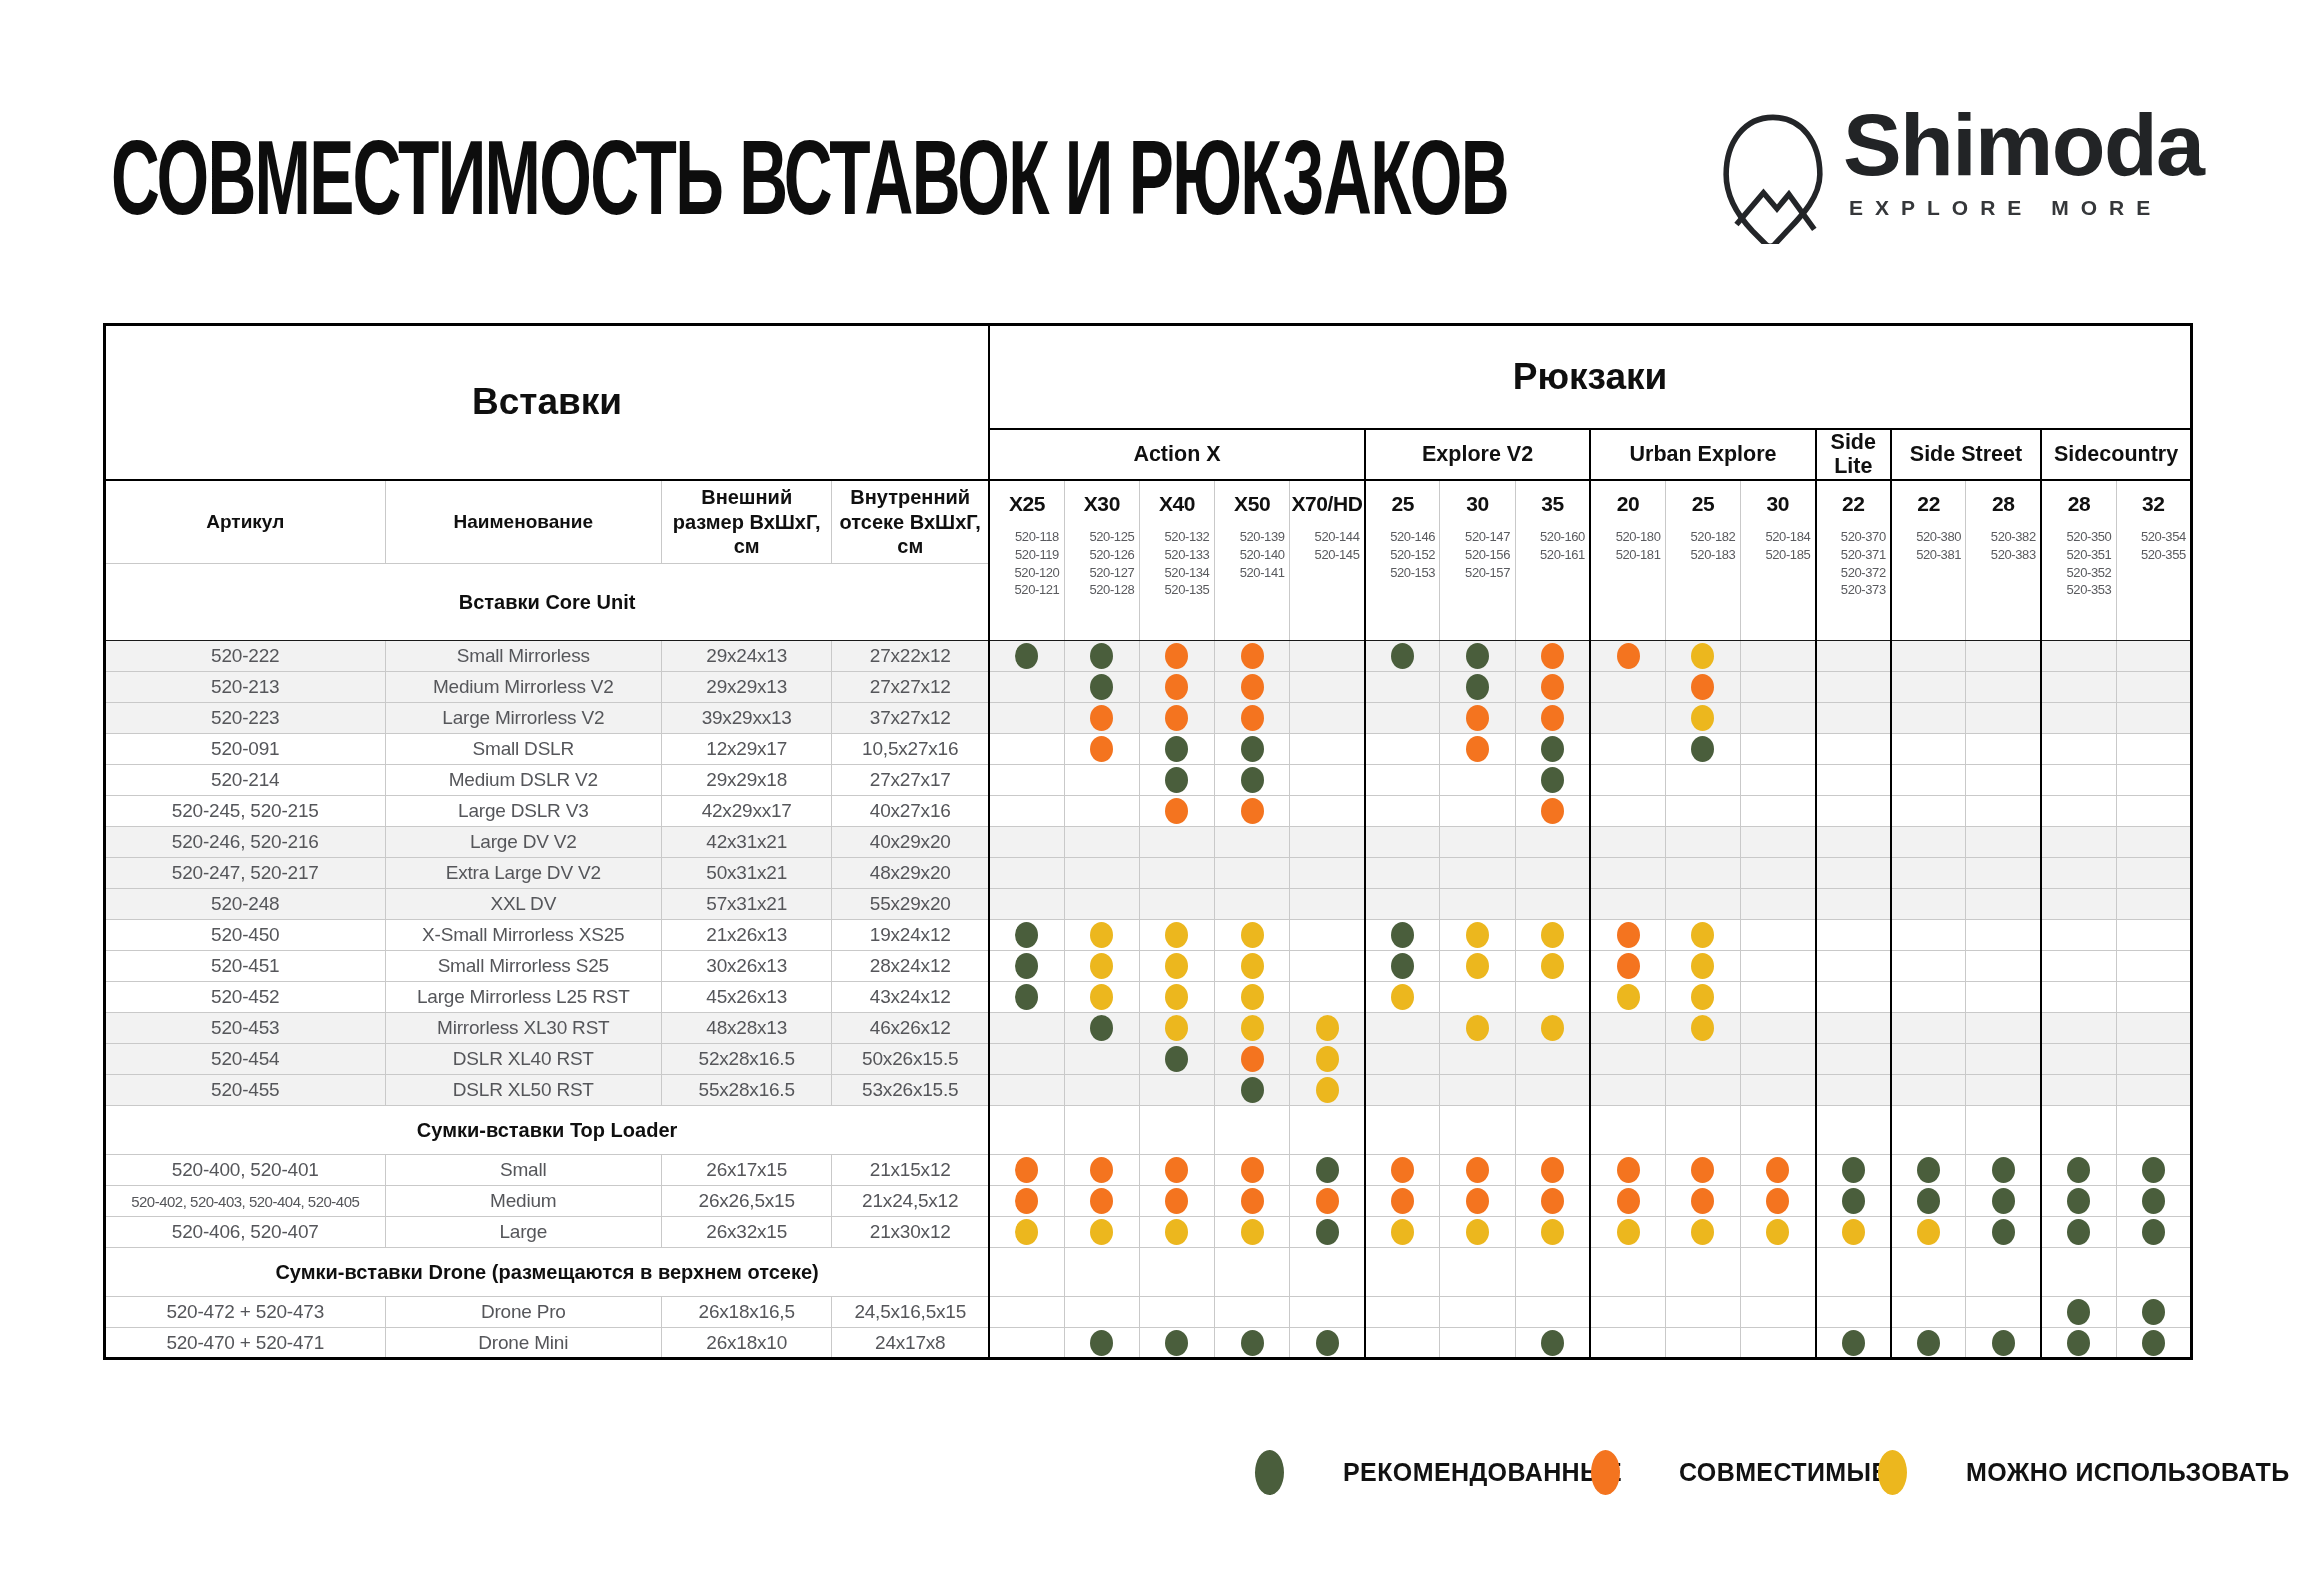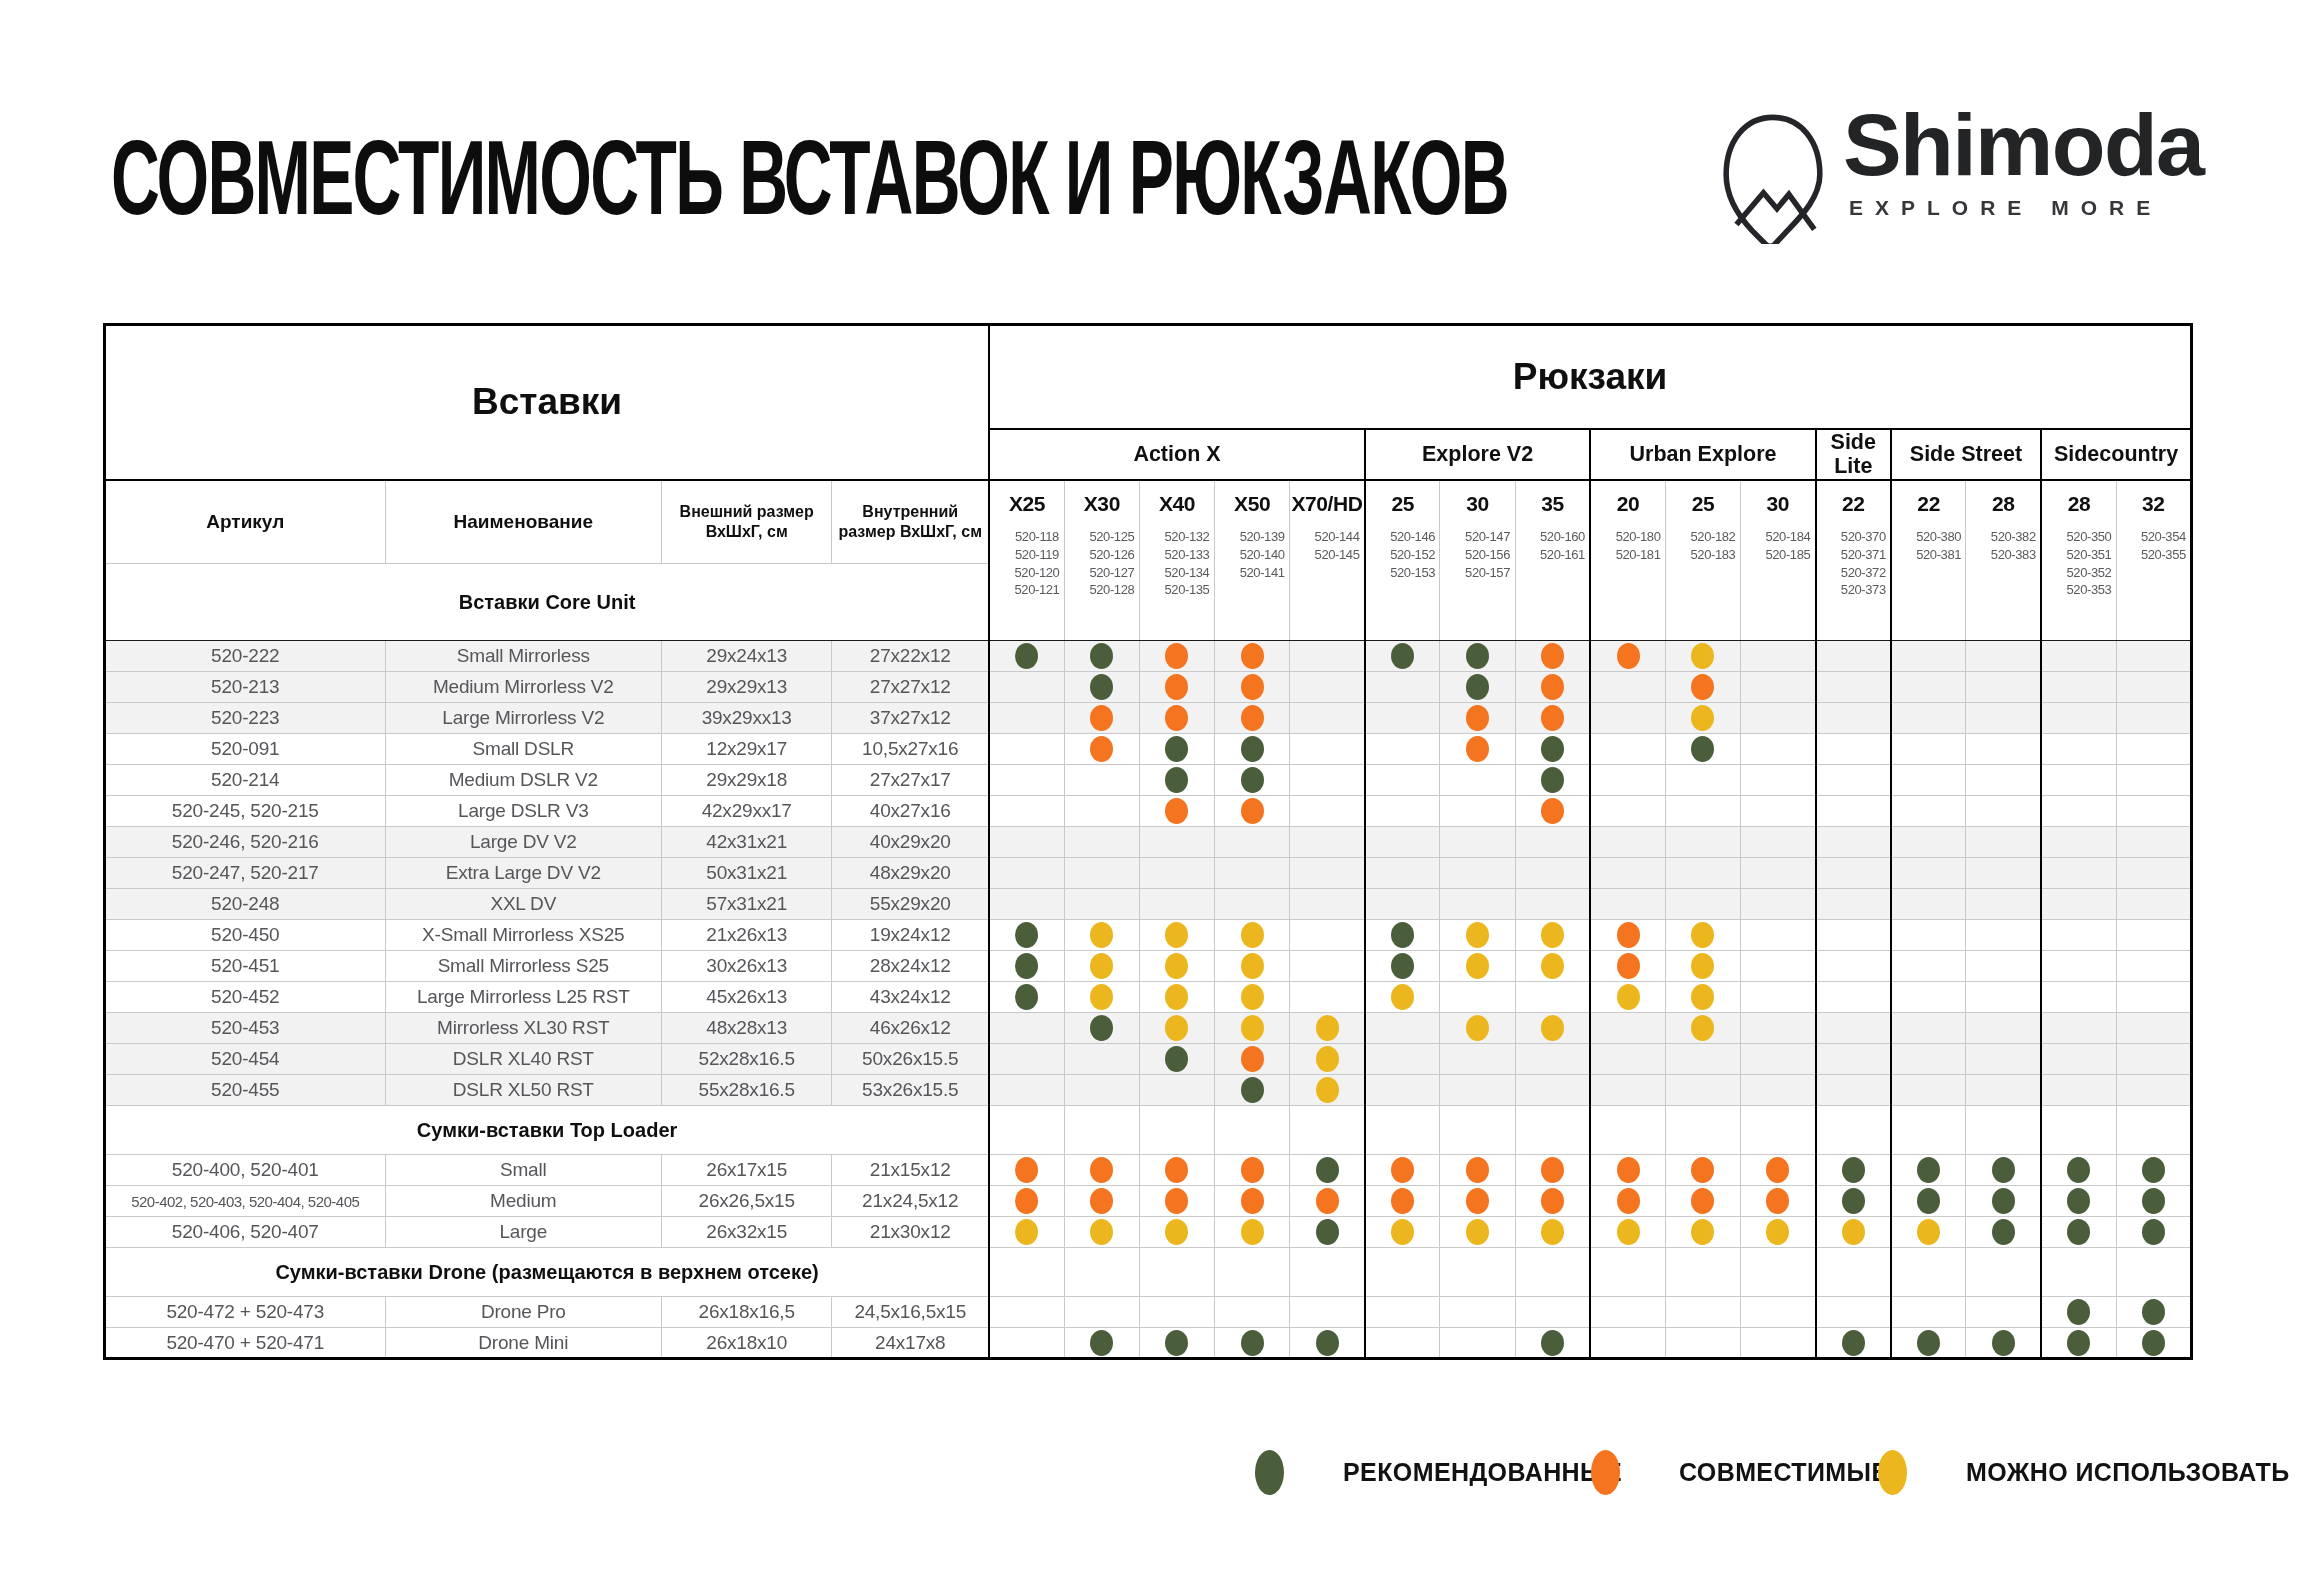--- a/index.html
+++ b/index.html
@@ -26,21 +26,21 @@
   td { border:0.8px solid #c9c9c9; text-align:center; vertical-align:middle; padding:0;
        overflow:hidden; }
   .bThickL { border-left:2.4px solid #000 !important; }
   .bThickB { border-bottom:2.4px solid #000 !important; }
   .bDarkB  { border-bottom:1.6px solid #1a1a1a !important; }
   .bDarkT  { border-top:1.6px solid #1a1a1a !important; }
 
   .h-main { font-size:37px; font-weight:bold; color:#0f0f0f; }
   .h-group { font-size:21.5px; font-weight:bold; color:#101010; line-height:1.12; padding:0 3.2px; }
   .h-col { font-size:19px; font-weight:bold; color:#101010; line-height:1.22; padding:0 6.4px; }
-  .h-col-size { font-size:16px; padding:0 1.6px; }
+  .h-col-size { font-size:20px; padding:0 1.6px; }
   .cell-bp { vertical-align:top; padding-top:11px; }
   .model { font-size:21px; font-weight:bold; color:#101010; letter-spacing:-0.4px; margin-bottom:12.7px; }
   .articles { font-size:13px; color:#595a5e; line-height:1.36; letter-spacing:-0.4px;padding-left:20px; }
   .section-label { font-size:20px; font-weight:bold; color:#0f0f0f; }
   .data { font-size:19px; color:#55565a; letter-spacing:-0.2px; }
   .data-sm { font-size:15px; letter-spacing:-0.5px; }
   tr.shaded td { background:#f2f2f2; }
   .dot { width:23px; height:26px; border-radius:50%; margin:0 auto; }
 
   
@@ -100,21 +100,21 @@
             <td class="h-group bThickL bThickB" colspan="3">Explore V2</td>
             <td class="h-group bThickL bThickB" colspan="3">Urban Explore</td>
             <td class="h-group bThickL bThickB">Side Lite</td>
             <td class="h-group bThickL bThickB" colspan="2">Side Street</td>
             <td class="h-group bThickL bThickB" colspan="2">Sidecountry</td>
           </tr>
           <tr style="height: 84px;">
             <td class="h-col">Артикул</td>
             <td class="h-col">Наименование</td>
             <td class="h-col h-col-size">Внешний размер ВхШхГ, см</td>
-            <td class="h-col h-col-size">Внутренний размер ВхШхГ, см</td>
+            <td class="h-col h-col-size">Внутренний отсеке ВхШхГ, см</td>
             <td class="cell-bp bDarkB bThickL" rowspan="2">
               <div class="model">X25</div>
               <div class="articles">
                 <div>520-118</div>
                 <div>520-119</div>
                 <div>520-120</div>
                 <div>520-121</div>
               </div>
             </td>
             <td class="cell-bp bDarkB" rowspan="2">

